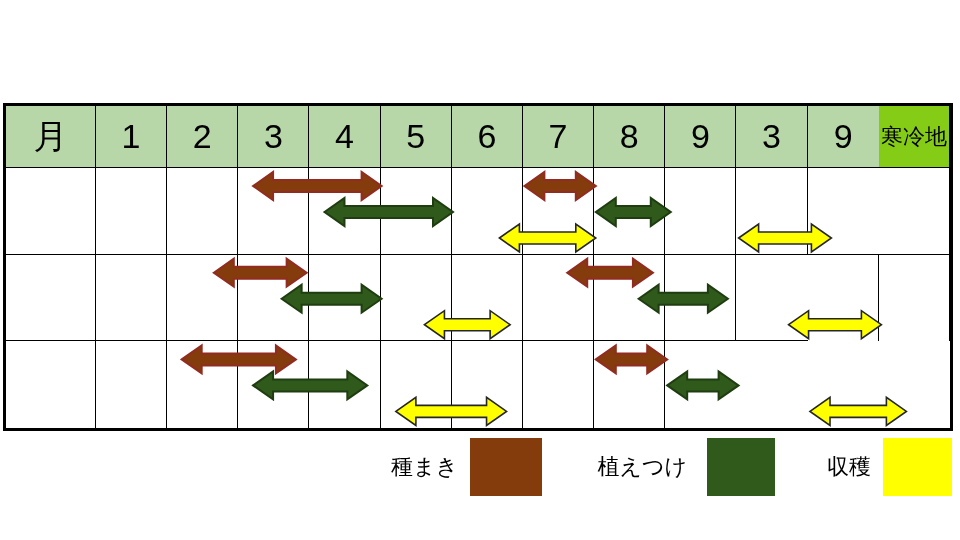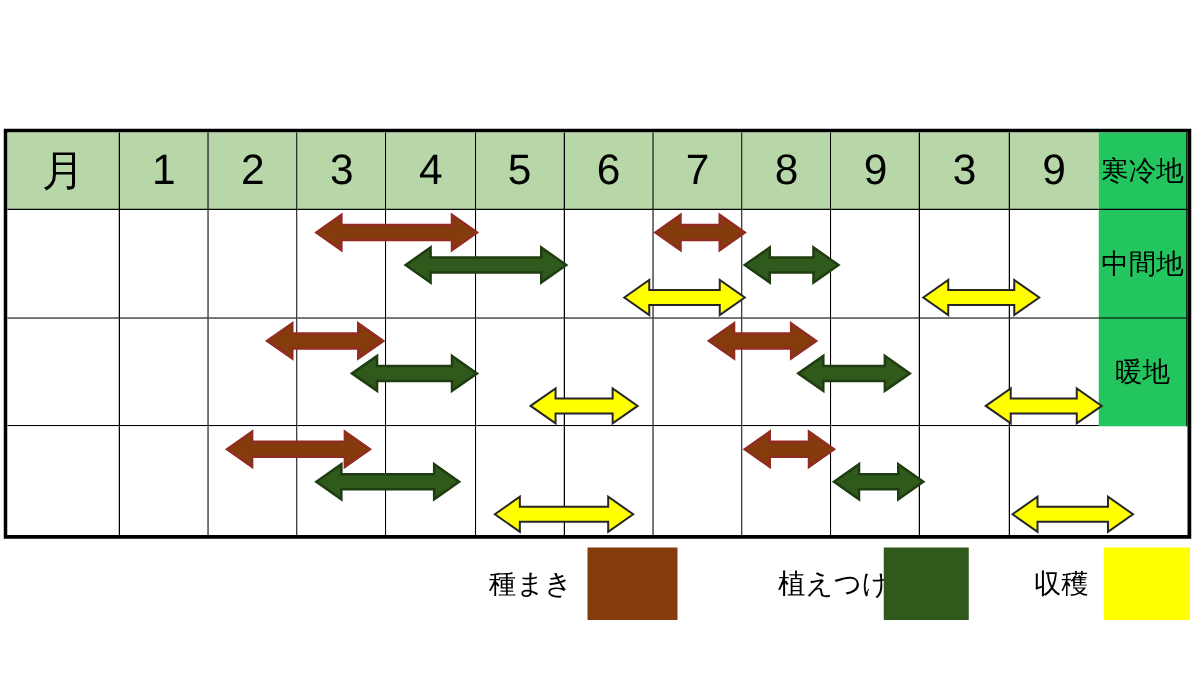--- a/index.html
+++ b/index.html
@@ -14,21 +14,21 @@
     grid-template-rows:62px repeat(3,1fr);
   }
   .cell{
     border-right:1.5px solid #000;border-bottom:1.5px solid #000;
     display:flex;align-items:center;justify-content:center;
     box-sizing:border-box;background:#fff;
   }
   .cell.col-last{border-right:none;}
   .cell.row-last{border-bottom:none;}
   .hcell{background:#B7D7A9;font-size:34px;}
-  .lcell{background:#22c55e;font-size:22px;}
+  .lcell{background:#84cc16;font-size:22px;}
   #arrow-layer{position:absolute;left:0;top:0;width:960px;height:540px;pointer-events:none;}
   .legend-label{
     position:absolute;top:438px;height:58px;line-height:58px;
     font-size:22px;white-space:nowrap;text-align:right;
   }
   .legend-swatch{position:absolute;top:438px;height:58px;}
 </style>
 </head>
 <body>
 
@@ -52,34 +52,32 @@
       <div class="cell "></div>
       <div class="cell "></div>
       <div class="cell "></div>
       <div class="cell "></div>
       <div class="cell "></div>
       <div class="cell "></div>
       <div class="cell "></div>
       <div class="cell "></div>
       <div class="cell "></div>
       <div class="cell  col-last"></div>
-      <div class="cell lcell">中間地</div>
       <div class="cell "></div>
       <div class="cell "></div>
       <div class="cell "></div>
       <div class="cell "></div>
       <div class="cell "></div>
       <div class="cell "></div>
       <div class="cell "></div>
       <div class="cell "></div>
       <div class="cell "></div>
       <div class="cell "></div>
       <div class="cell "></div>
       <div class="cell  col-last"></div>
-      <div class="cell lcell row-last">暖地</div>
       <div class="cell  row-last"></div>
       <div class="cell  row-last"></div>
       <div class="cell  row-last"></div>
       <div class="cell  row-last"></div>
       <div class="cell  row-last"></div>
       <div class="cell  row-last"></div>
       <div class="cell  row-last"></div>
       <div class="cell  row-last"></div>
       <div class="cell  row-last"></div>
       <div class="cell  row-last"></div>
@@ -102,18 +100,18 @@
       <polygon points="181.68,359.4 201.68,345.4 201.68,353.4 275.92,353.4 275.92,345.4 295.92,359.4 275.92,373.4 275.92,365.4 201.68,365.4 201.68,373.4" fill="#843C0C" stroke="#922B21" stroke-width="2" stroke-linejoin="miter"></polygon>
       <polygon points="253.08,385.4 273.08000000000004,371.4 273.08000000000004,379.4 347.32,379.4 347.32,371.4 367.32,385.4 347.32,399.4 347.32,391.4 273.08000000000004,391.4 273.08000000000004,399.4" fill="#2F5A1B" stroke="#1F3D10" stroke-width="2" stroke-linejoin="miter"></polygon>
       <polygon points="395.88000000000005,411.4 415.88000000000005,397.4 415.88000000000005,405.4 486.55,405.4 486.55,397.4 506.55,411.4 486.55,425.4 486.55,417.4 415.88000000000005,417.4 415.88000000000005,425.4" fill="#FFFF00" stroke="#262626" stroke-width="1.6" stroke-linejoin="miter"></polygon>
       <polygon points="595.8000000000001,359.4 615.8000000000001,345.4 615.8000000000001,353.4 647.2,353.4 647.2,345.4 667.2,359.4 647.2,373.4 647.2,365.4 615.8000000000001,365.4 615.8000000000001,373.4" fill="#843C0C" stroke="#922B21" stroke-width="2" stroke-linejoin="miter"></polygon>
       <polygon points="667.2,385.4 687.2,371.4 687.2,379.4 718.6,379.4 718.6,371.4 738.6,385.4 718.6,399.4 718.6,391.4 687.2,391.4 687.2,399.4" fill="#2F5A1B" stroke="#1F3D10" stroke-width="2" stroke-linejoin="miter"></polygon>
       <polygon points="810,411.4 830,397.4 830,405.4 886.39,405.4 886.39,397.4 906.39,411.4 886.39,425.4 886.39,417.4 830,417.4 830,425.4" fill="#FFFF00" stroke="#262626" stroke-width="1.6" stroke-linejoin="miter"></polygon>
     </svg>
   <div id="legend">
       <div class="legend-label" style="right: 502px;">種まき</div>
       <div class="legend-swatch" style="left: 470px; width: 72px; background: rgb(132, 60, 12);"></div>
-      <div class="legend-label" style="right: 248px;">植えつけ</div>
+      <div class="legend-label" style="right: 273px;">植えつけ</div>
       <div class="legend-swatch" style="left: 707px; width: 68px; background: rgb(47, 90, 27);"></div>
       <div class="legend-label" style="right: 89px; text-align: right;">収穫</div>
       <div class="legend-swatch" style="left: 883px; width: 69px; background: rgb(255, 255, 0);"></div>
     </div>
 </div>
 
 </body></html>

